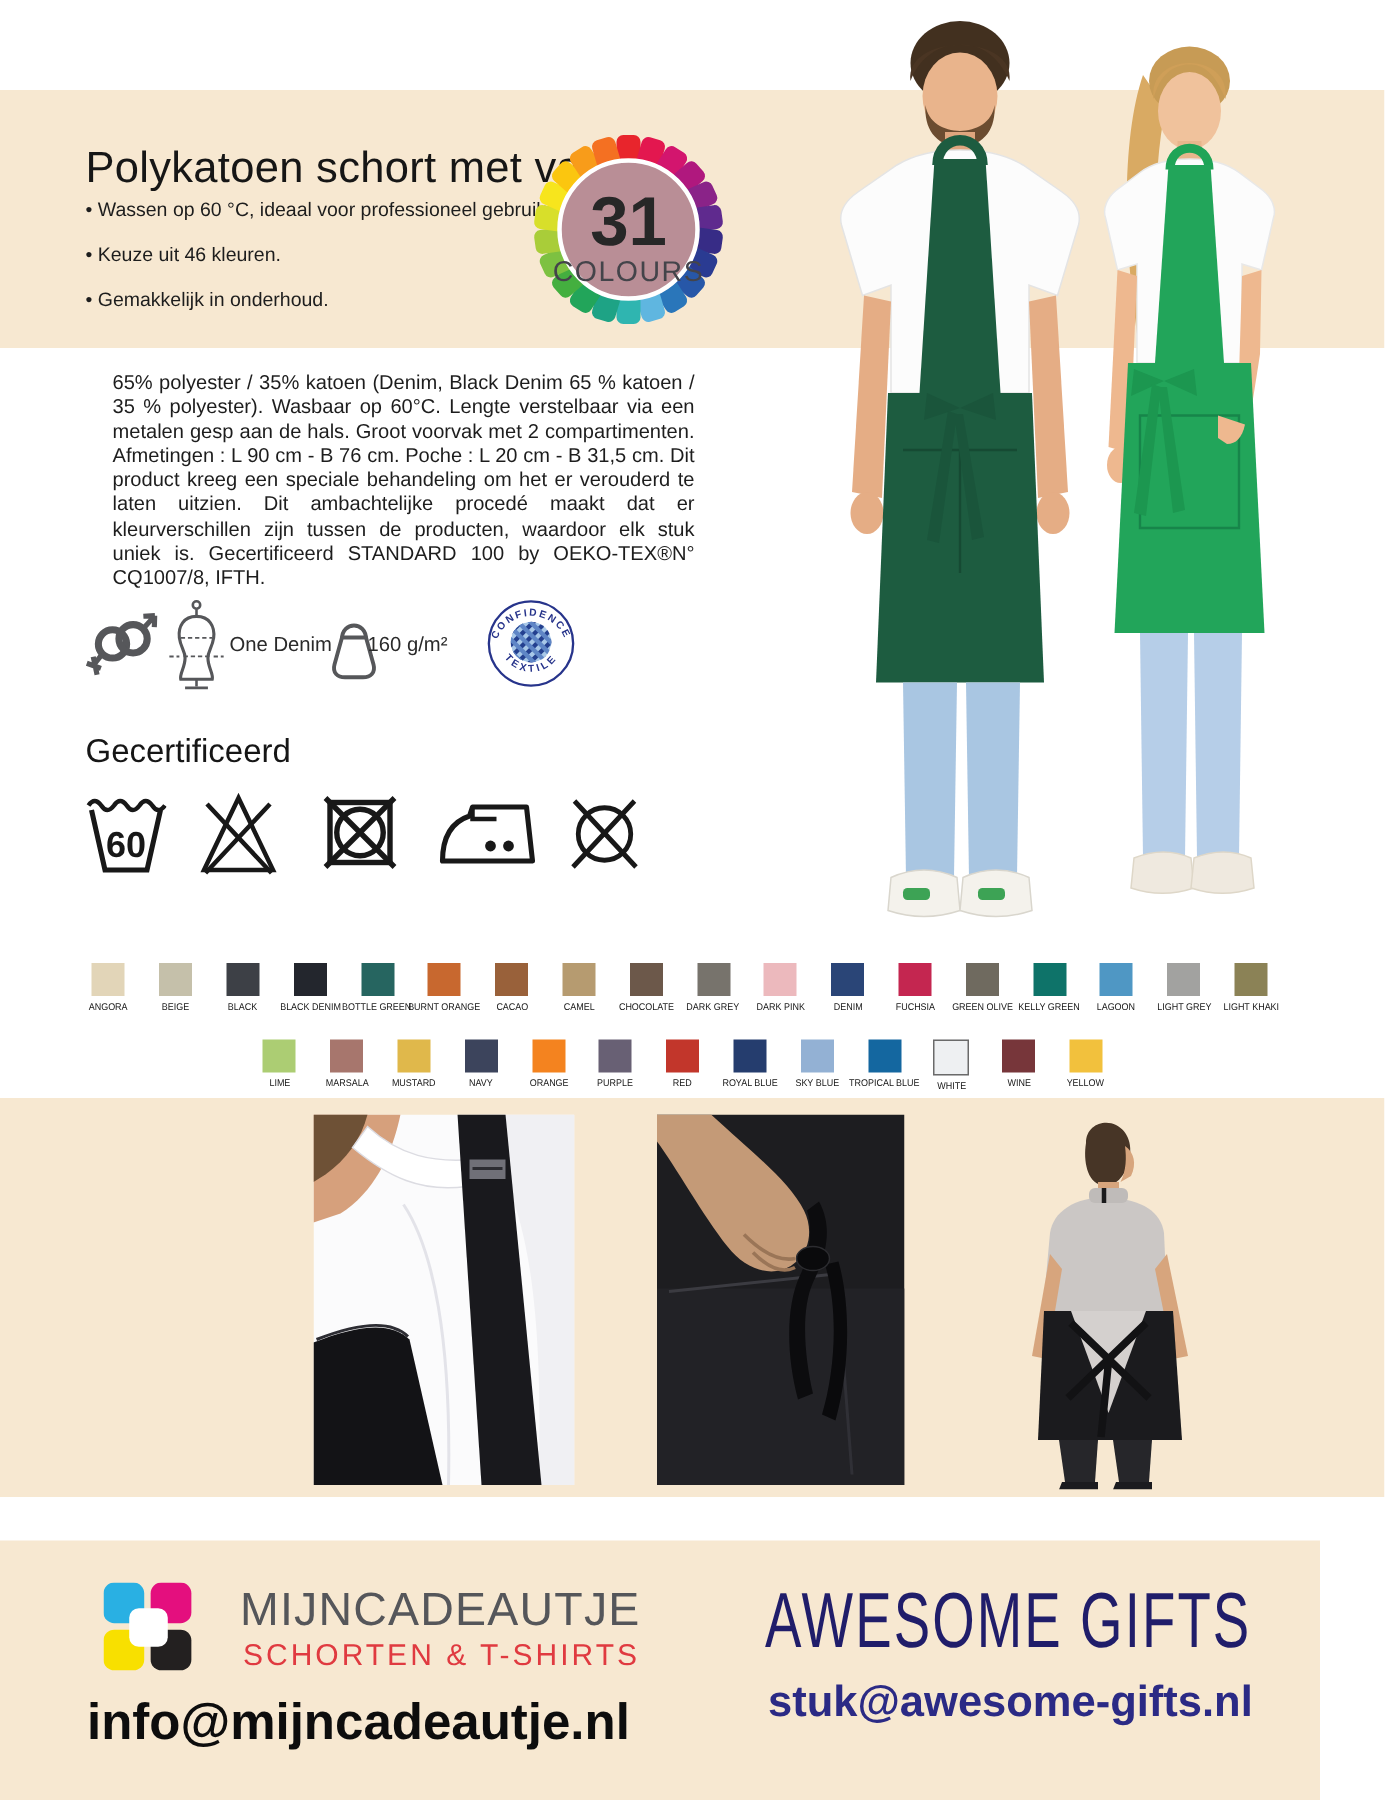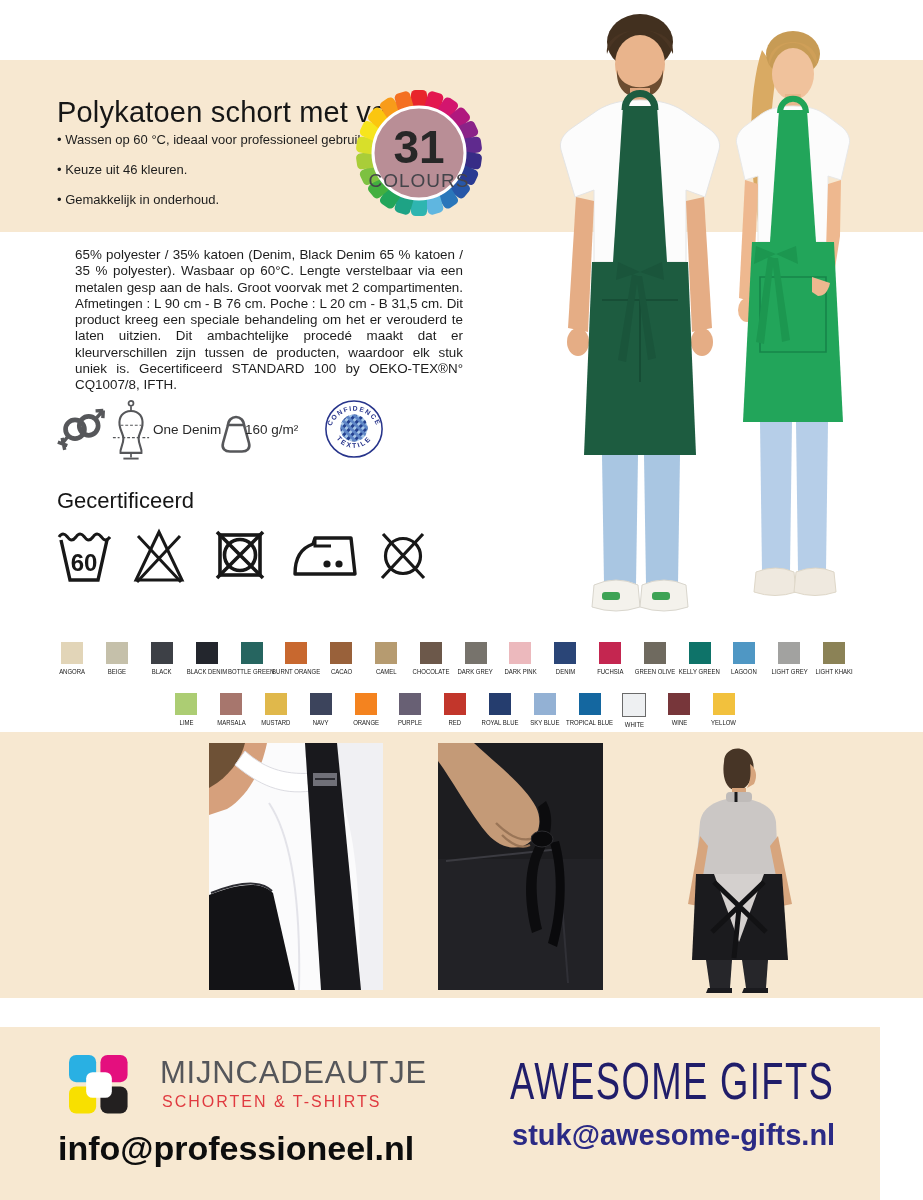--- a/index.html
+++ b/index.html
@@ -44,21 +44,21 @@
   
   .photo-strip{left:0;top:732px;width:923px;height:266px;background:#f7e8d1;}
   .photo1{left:209px;top:11px;width:174px;height:247px;}
   .photo2{left:438px;top:11px;width:165px;height:247px;}
   .photo3{left:670px;top:14px;width:140px;height:247px;}
 
   
   .footer{left:0;top:1027px;width:880px;height:173px;background:#f7e8d1;}
   .logo-mark{left:69px;top:28px;width:60px;height:60px;}
   .brand-name{left:160px;top:28px;font-size:31px;color:#55565a;letter-spacing:.8px;}
-  .brand-tag{left:162px;top:66px;font-size:16px;color:#e03a40;letter-spacing:2px;}
+  .brand-tag{left:162px;top:66px;font-size:20px;color:#e03a40;letter-spacing:2px;}
   .brand-mail-left{left:58px;top:102px;font-size:34px;font-weight:bold;color:#0d0d0d;}
   .brand-right{left:510px;top:24px;font-size:52px;color:#201d6a;letter-spacing:2px;
                transform:scaleX(.70);transform-origin:left top;white-space:nowrap;}
   .brand-mail-right{left:512px;top:92px;font-size:29px;font-weight:bold;color:#2b2a85;}
 </style>
 </head>
 <body>
 
 <div class="abs band"></div>
 
@@ -423,16 +423,16 @@
 <div class="abs footer">
   <svg class="abs logo-mark" width="60" height="60" viewBox="0 0 84 84">
     <rect x="0" y="0" width="38" height="38" rx="10" fill="#29b0e3"></rect>
     <rect x="44" y="0" width="38" height="38" rx="10" fill="#e40f7e"></rect>
     <rect x="0" y="44" width="38" height="38" rx="10" fill="#f8e000"></rect>
     <rect x="44" y="44" width="38" height="38" rx="10" fill="#232020"></rect>
     <rect x="24" y="24" width="36" height="36" rx="9" fill="#ffffff"></rect>
   </svg>
   <div class="abs brand-name">MIJNCADEAUTJE</div>
   <div class="abs brand-tag">SCHORTEN &amp; T-SHIRTS</div>
-  <div class="abs brand-mail-left">info@professioneel.nl</div>
+  <div class="abs brand-mail-left">info@mijncadeautje.nl</div>
   <div class="abs brand-right">AWESOME GIFTS</div>
   <div class="abs brand-mail-right">stuk@awesome-gifts.nl</div>
 </div>
 
 </body></html>

